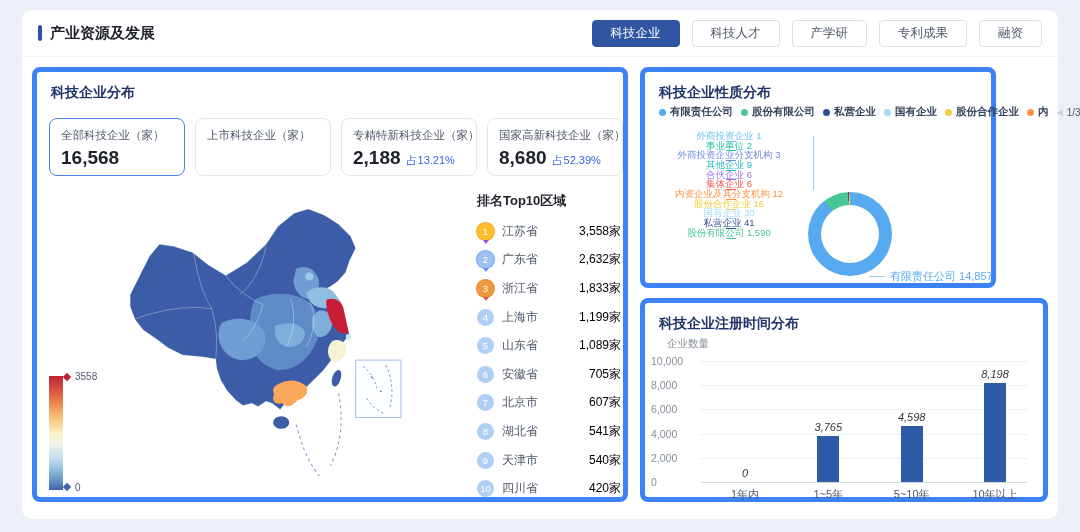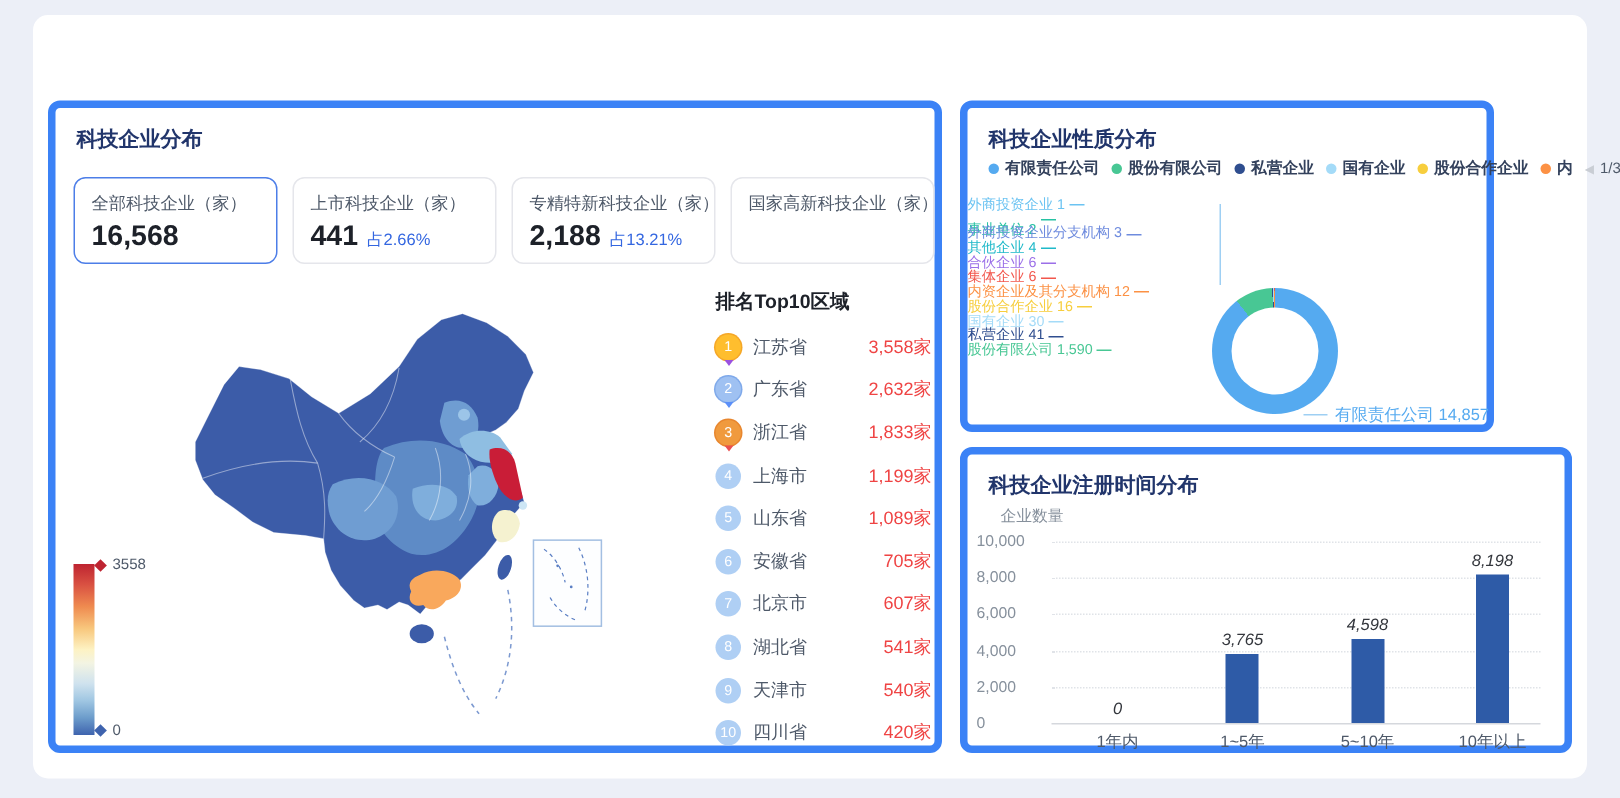--- a/index.html
+++ b/index.html
@@ -32,86 +32,97 @@
   .t10-row{display:flex;align-items:center;height:28.6px;}
   .rankic{width:17px;height:17px;border-radius:50%;display:flex;align-items:center;justify-content:center;font-size:9.5px;color:#fff;position:relative;flex:none;}
   .rk-n{background:#AFCFF4;}
   .rk-1{background:#FFBE2E;box-shadow:0 0 0 1px #F5A728;}
   .rk-2{background:#9FC1F2;box-shadow:0 0 0 1px #7FA9EA;}
   .rk-3{background:#F09A3E;box-shadow:0 0 0 1px #E8862E;}
   .rk-1::after,.rk-2::after,.rk-3::after{content:"";position:absolute;bottom:-4px;left:50%;transform:translateX(-50%);border-left:3px solid transparent;border-right:3px solid transparent;border-top:4px solid #9B51E0;}
   .rk-2::after{border-top-color:#5B8FF9;}
   .rk-3::after{border-top-color:#EA5050;}
   .t10-name{margin-left:8px;font-size:12px;color:#4E5969;}
-  .t10-val{margin-left:auto;font-size:12px;color:#ef4444;}
+  .t10-val{margin-left:auto;font-size:12px;color:#000000;}
   
   .grad{position:absolute;left:12px;top:298px;width:70px;height:130px;}
   .grad-bar{position:absolute;left:0;top:6px;width:14px;height:114px;
     background:linear-gradient(180deg,#BE2431 0%,#D95142 12%,#EF8B50 25%,#F8C87E 38%,#FDF2C3 50%,#F3F4E3 58%,#CFE2EE 70%,#9FC6E2 80%,#6C9CCB 90%,#3E63AE 100%);}
   .gm-top{position:absolute;left:15px;top:4px;width:6px;height:6px;background:#BE2431;transform:rotate(45deg);}
   .gm-bot{position:absolute;left:15px;top:114px;width:6px;height:6px;background:#3E63AE;transform:rotate(45deg);}
   .grad-max{position:absolute;left:26px;top:1px;font-size:10px;color:#4E5969;}
   .grad-min{position:absolute;left:26px;top:112px;font-size:10px;color:#4E5969;}
   .mapwrap{position:absolute;left:62px;top:118px;width:312px;height:312px;}
   
   .legend{position:absolute;left:14px;top:33px;right:10px;display:flex;align-items:center;gap:8px;font-size:10.5px;font-weight:bold;color:#33415C;white-space:nowrap;}
   .leg-item{display:flex;align-items:center;gap:4px;cursor:pointer;}
   .leg-dot{width:7px;height:7px;border-radius:50%;flex:none;}
   .leg-pg{margin-left:auto;display:flex;align-items:center;gap:4px;font-size:10px;color:#4E5969;font-weight:normal;}
   .pg-prev{color:#C9CDD4;font-size:8px;cursor:pointer;}
   .pg-cur{font-size:10px;color:#4E5969;}
   .donut{position:absolute;left:163px;top:120px;width:84px;height:84px;border-radius:50%;cursor:pointer;}
   .donut::after{content:"";position:absolute;inset:13px;background:#fff;border-radius:50%;}
   .dlabels{position:absolute;left:0;top:60px;width:168px;}
-  .dl-row{display:flex;align-items:center;height:9.7px;font-size:9.5px;line-height:9.7px;white-space:nowrap;}
+  .dl-row{display:flex;justify-content:flex-end;align-items:center;height:9.7px;font-size:9.5px;line-height:9.7px;white-space:nowrap;flex-direction:column;}
   .dl-line{width:10px;height:1px;margin-left:3px;flex:none;}
   .dconn{position:absolute;left:168px;top:64px;width:1px;height:54px;background:#9ECFF3;}
   .dmain{position:absolute;left:224px;top:197px;display:flex;align-items:center;font-size:11px;color:#55AAF0;white-space:nowrap;}
   .dmain-line{width:16px;height:1px;background:#9ECFF3;margin-right:5px;flex:none;}
   
   .ax-name{position:absolute;left:22px;top:34px;font-size:10.5px;color:#86909C;}
   .grid{position:absolute;left:56px;right:16px;height:0;border-top:1px dotted #E0E3E8;}
   .grid.base{border-top:1px solid #D5D8DD;}
   .ytick{position:absolute;left:6px;width:44px;font-size:10.5px;color:#86909C;transform:translateY(-50%);}
   .bar{position:absolute;width:22px;background:#2E5BA7;transform:translateX(-50%);}
   .bval{position:absolute;transform:translateX(-50%);font-size:11px;color:#33363C;font-style:italic;}
   .bcat{position:absolute;top:184px;transform:translateX(-50%);font-size:11px;color:#4E5969;white-space:nowrap;}
 </style>
 </head>
 <body>
 
 <div class="app">
   <div class="main">
 
+    <div class="hdr">
+      <div class="accent"></div>
+      <div class="title">产业资源及发展</div>
+      <div class="tabs" id="tabbar">
+          <button class="tab active">科技企业</button>
+          <button class="tab">科技人才</button>
+          <button class="tab">产学研</button>
+          <button class="tab">专利成果</button>
+          <button class="tab">融资</button>
+        </div>
+    </div>
 
     <div class="panel" id="panel-dist">
       <div class="ptitle">科技企业分布</div>
       <div class="cards" id="cards">
           <div class="card selected">
             <div class="lbl">全部科技企业（家）</div>
             <div class="valrow">
               <div class="val">16,568</div>
             </div>
           </div>
           <div class="card">
             <div class="lbl">上市科技企业（家）</div>
-            <div class="valrow">
-              <div class="val">441</div>
-              <div class="pct">占2.66%</div>
-            </div>
           </div>
           <div class="card">
             <div class="lbl">专精特新科技企业（家）</div>
             <div class="valrow">
               <div class="val">2,188</div>
               <div class="pct">占13.21%</div>
             </div>
           </div>
           <div class="card">
             <div class="lbl">国家高新科技企业（家）</div>
+            <div class="valrow">
+              <div class="val">8,680</div>
+              <div class="pct">占52.39%</div>
+            </div>
           </div>
         </div>
 
       <div class="mapwrap">
         <svg viewBox="0 0 310 310" width="312" height="312">
 
           <path fill="#3C5CA8" stroke="#FFFFFF" stroke-opacity="0.35" stroke-width="0.6" d="M31,104 L40,86 L50,66 L60,54 L74,56 L93,62 L108,74 L126,85 L147,72 L166,54 L178,36 L194,23 L208,19 L224,25 L238,34 L250,46 L255,58 L249,70 L245,82 L237,91 L230,96 L221,100 L218,105 L227,110 L241,113 L236,121 L245,131 L249,144 L242,152 L238,159 L230,170 L223,179 L214,188 L207,195 L198,202 L192,207 L185,212 L180,218 L172,212 L166,210 L158,215 L152,212 L143,214 L136,209 L127,199 L121,189 L117,177 L116,168 L104,166 L83,164 L69,157 L57,148 L44,139 L36,129 L31,116 Z"></path>
 
           <path fill="#5E8BC6" d="M156,108 C175,100 195,102 210,112 C220,124 222,140 214,155 C205,172 190,182 174,178 C158,172 148,158 150,140 C150,128 150,115 156,108 Z"></path>
           <path fill="#6F9DD2" d="M122,132 C138,124 156,128 164,140 C168,152 162,164 150,168 C136,172 124,164 120,152 C118,144 118,138 122,132 Z"></path>
@@ -260,21 +271,21 @@
           </div>
           <div class="dl-row" style="color: rgb(39, 194, 163);">
             <div style="display: inline; margin-top: 14px;">事业单位 2</div>
             <div class="dl-line" style="background: rgb(39, 194, 163);"></div>
           </div>
           <div class="dl-row" style="color: rgb(110, 139, 222);">
             <div style="display: inline;">外商投资企业分支机构 3</div>
             <div class="dl-line" style="background: rgb(110, 139, 222);"></div>
           </div>
           <div class="dl-row" style="color: rgb(31, 185, 201);">
-            <div style="display: inline;">其他企业 4</div>
+            <div style="display: inline;">其他企业 9</div>
             <div class="dl-line" style="background: rgb(31, 185, 201);"></div>
           </div>
           <div class="dl-row" style="color: rgb(155, 111, 232);">
             <div style="display: inline;">合伙企业 6</div>
             <div class="dl-line" style="background: rgb(155, 111, 232);"></div>
           </div>
           <div class="dl-row" style="color: rgb(242, 86, 76);">
             <div style="display: inline;">集体企业 6</div>
             <div class="dl-line" style="background: rgb(242, 86, 76);"></div>
           </div>

